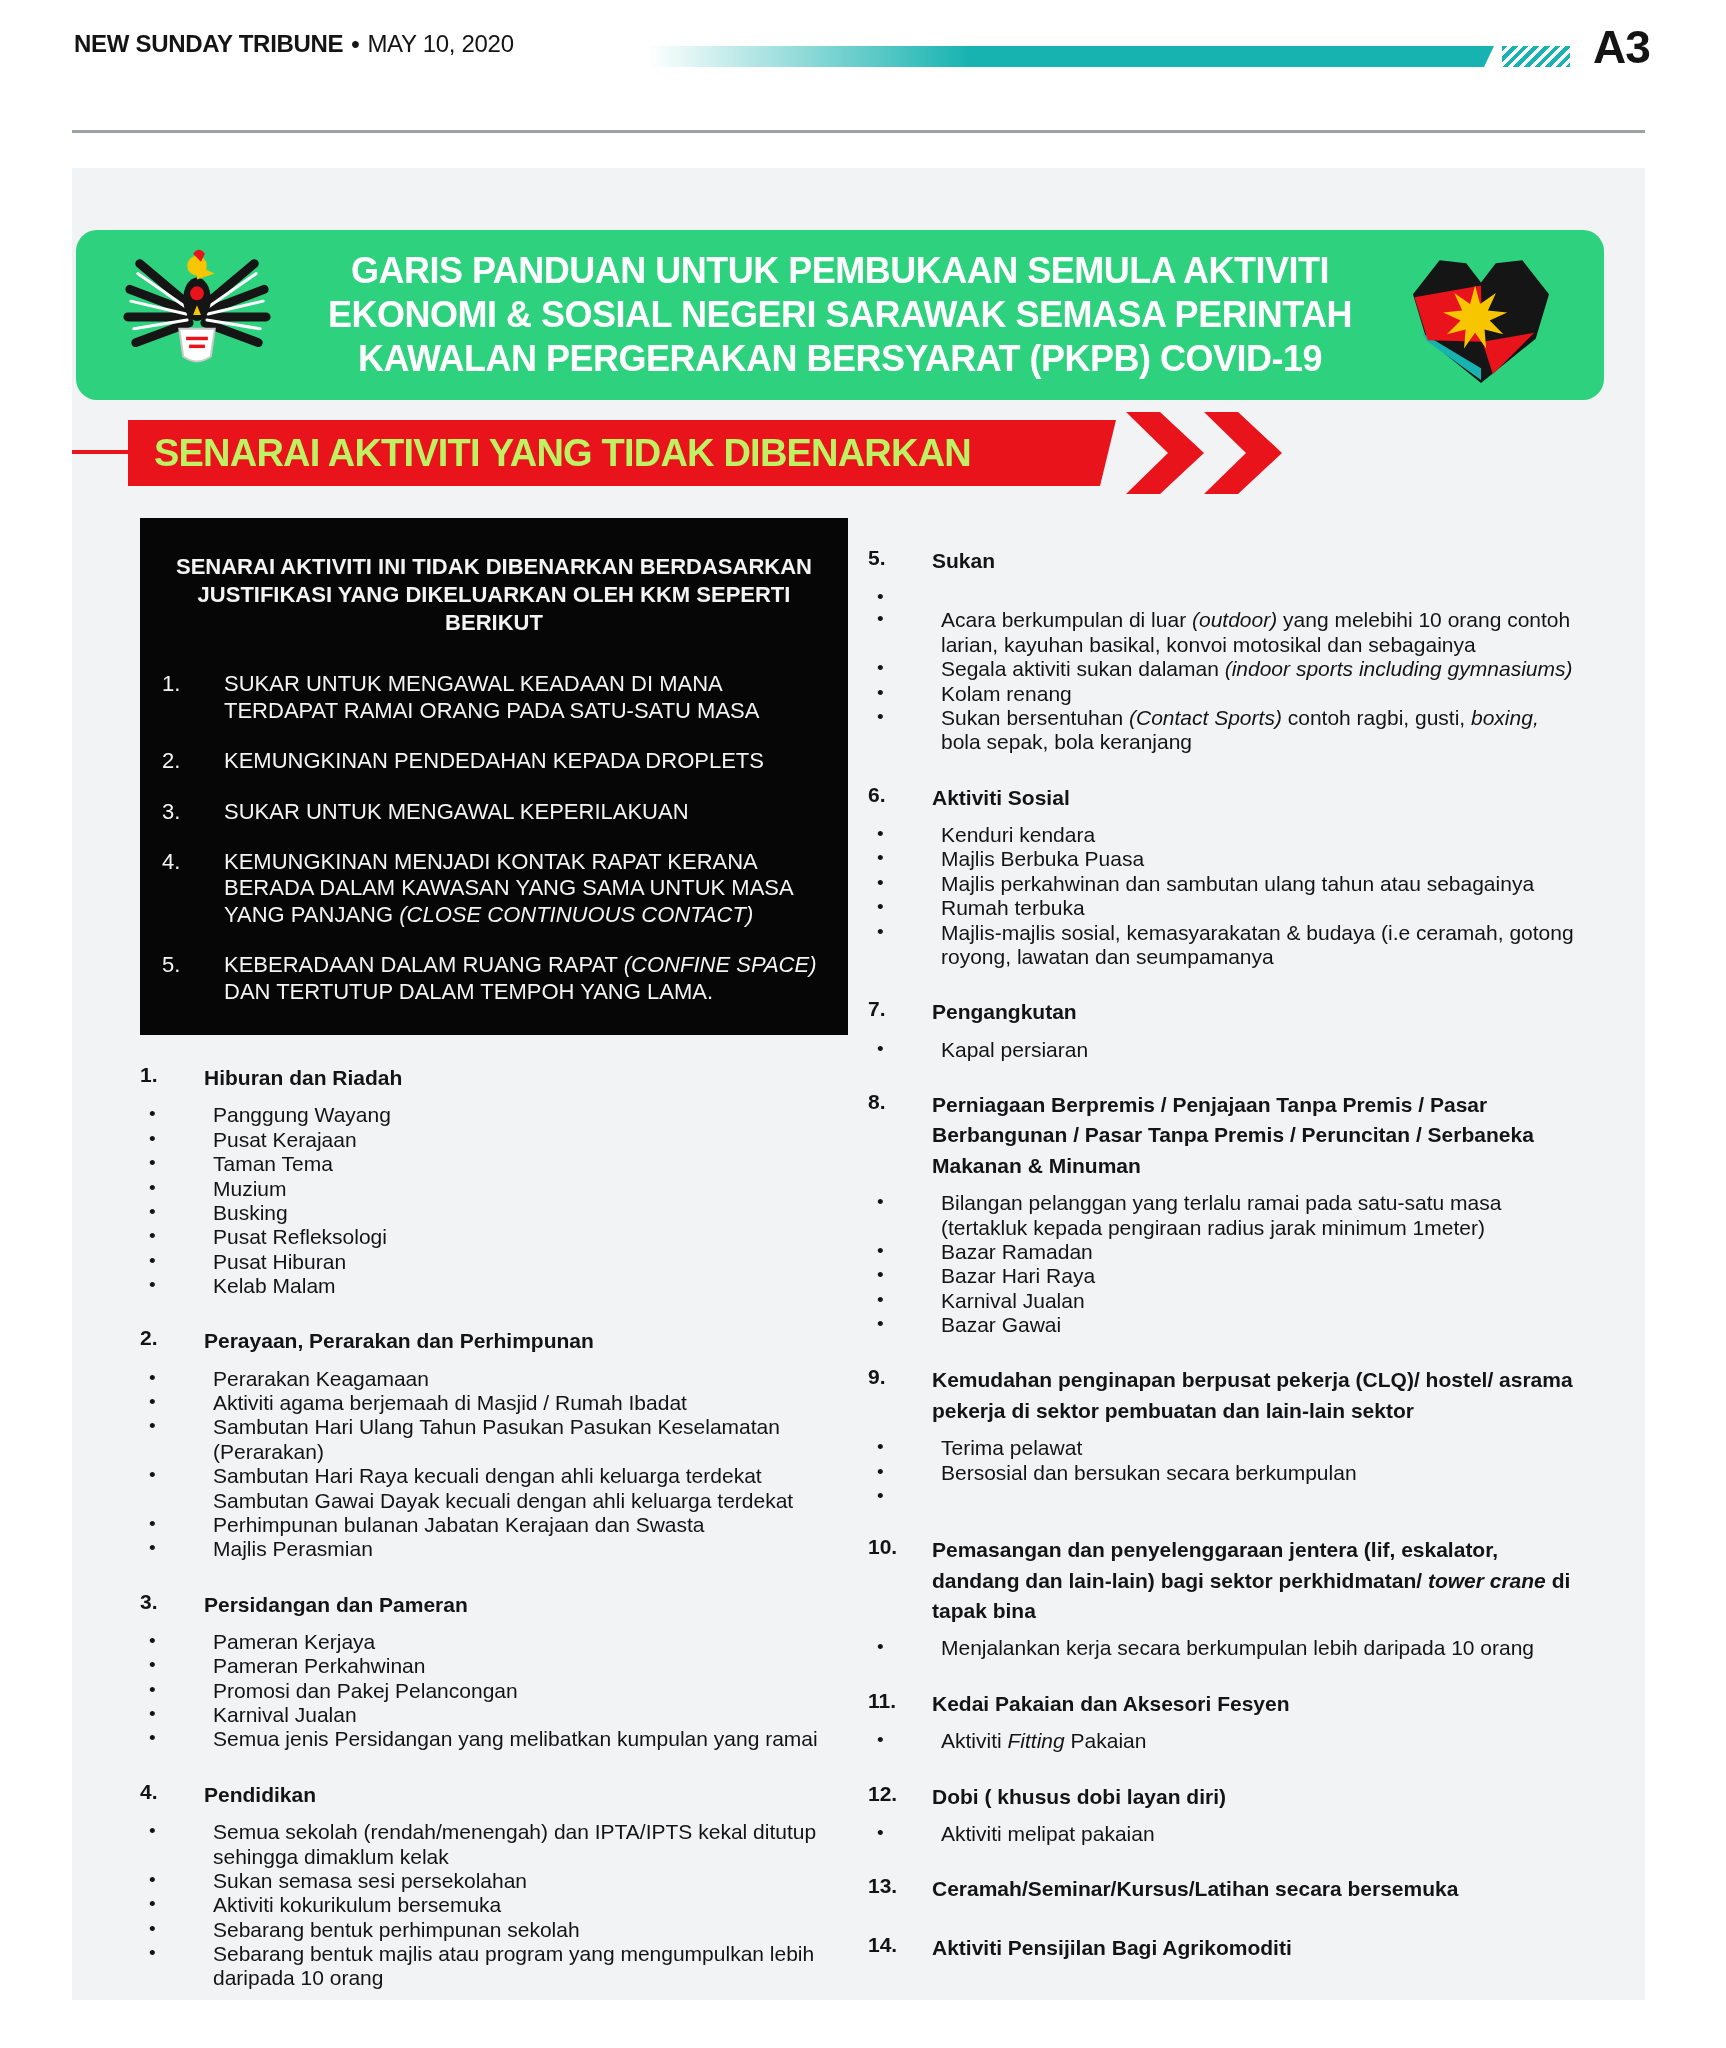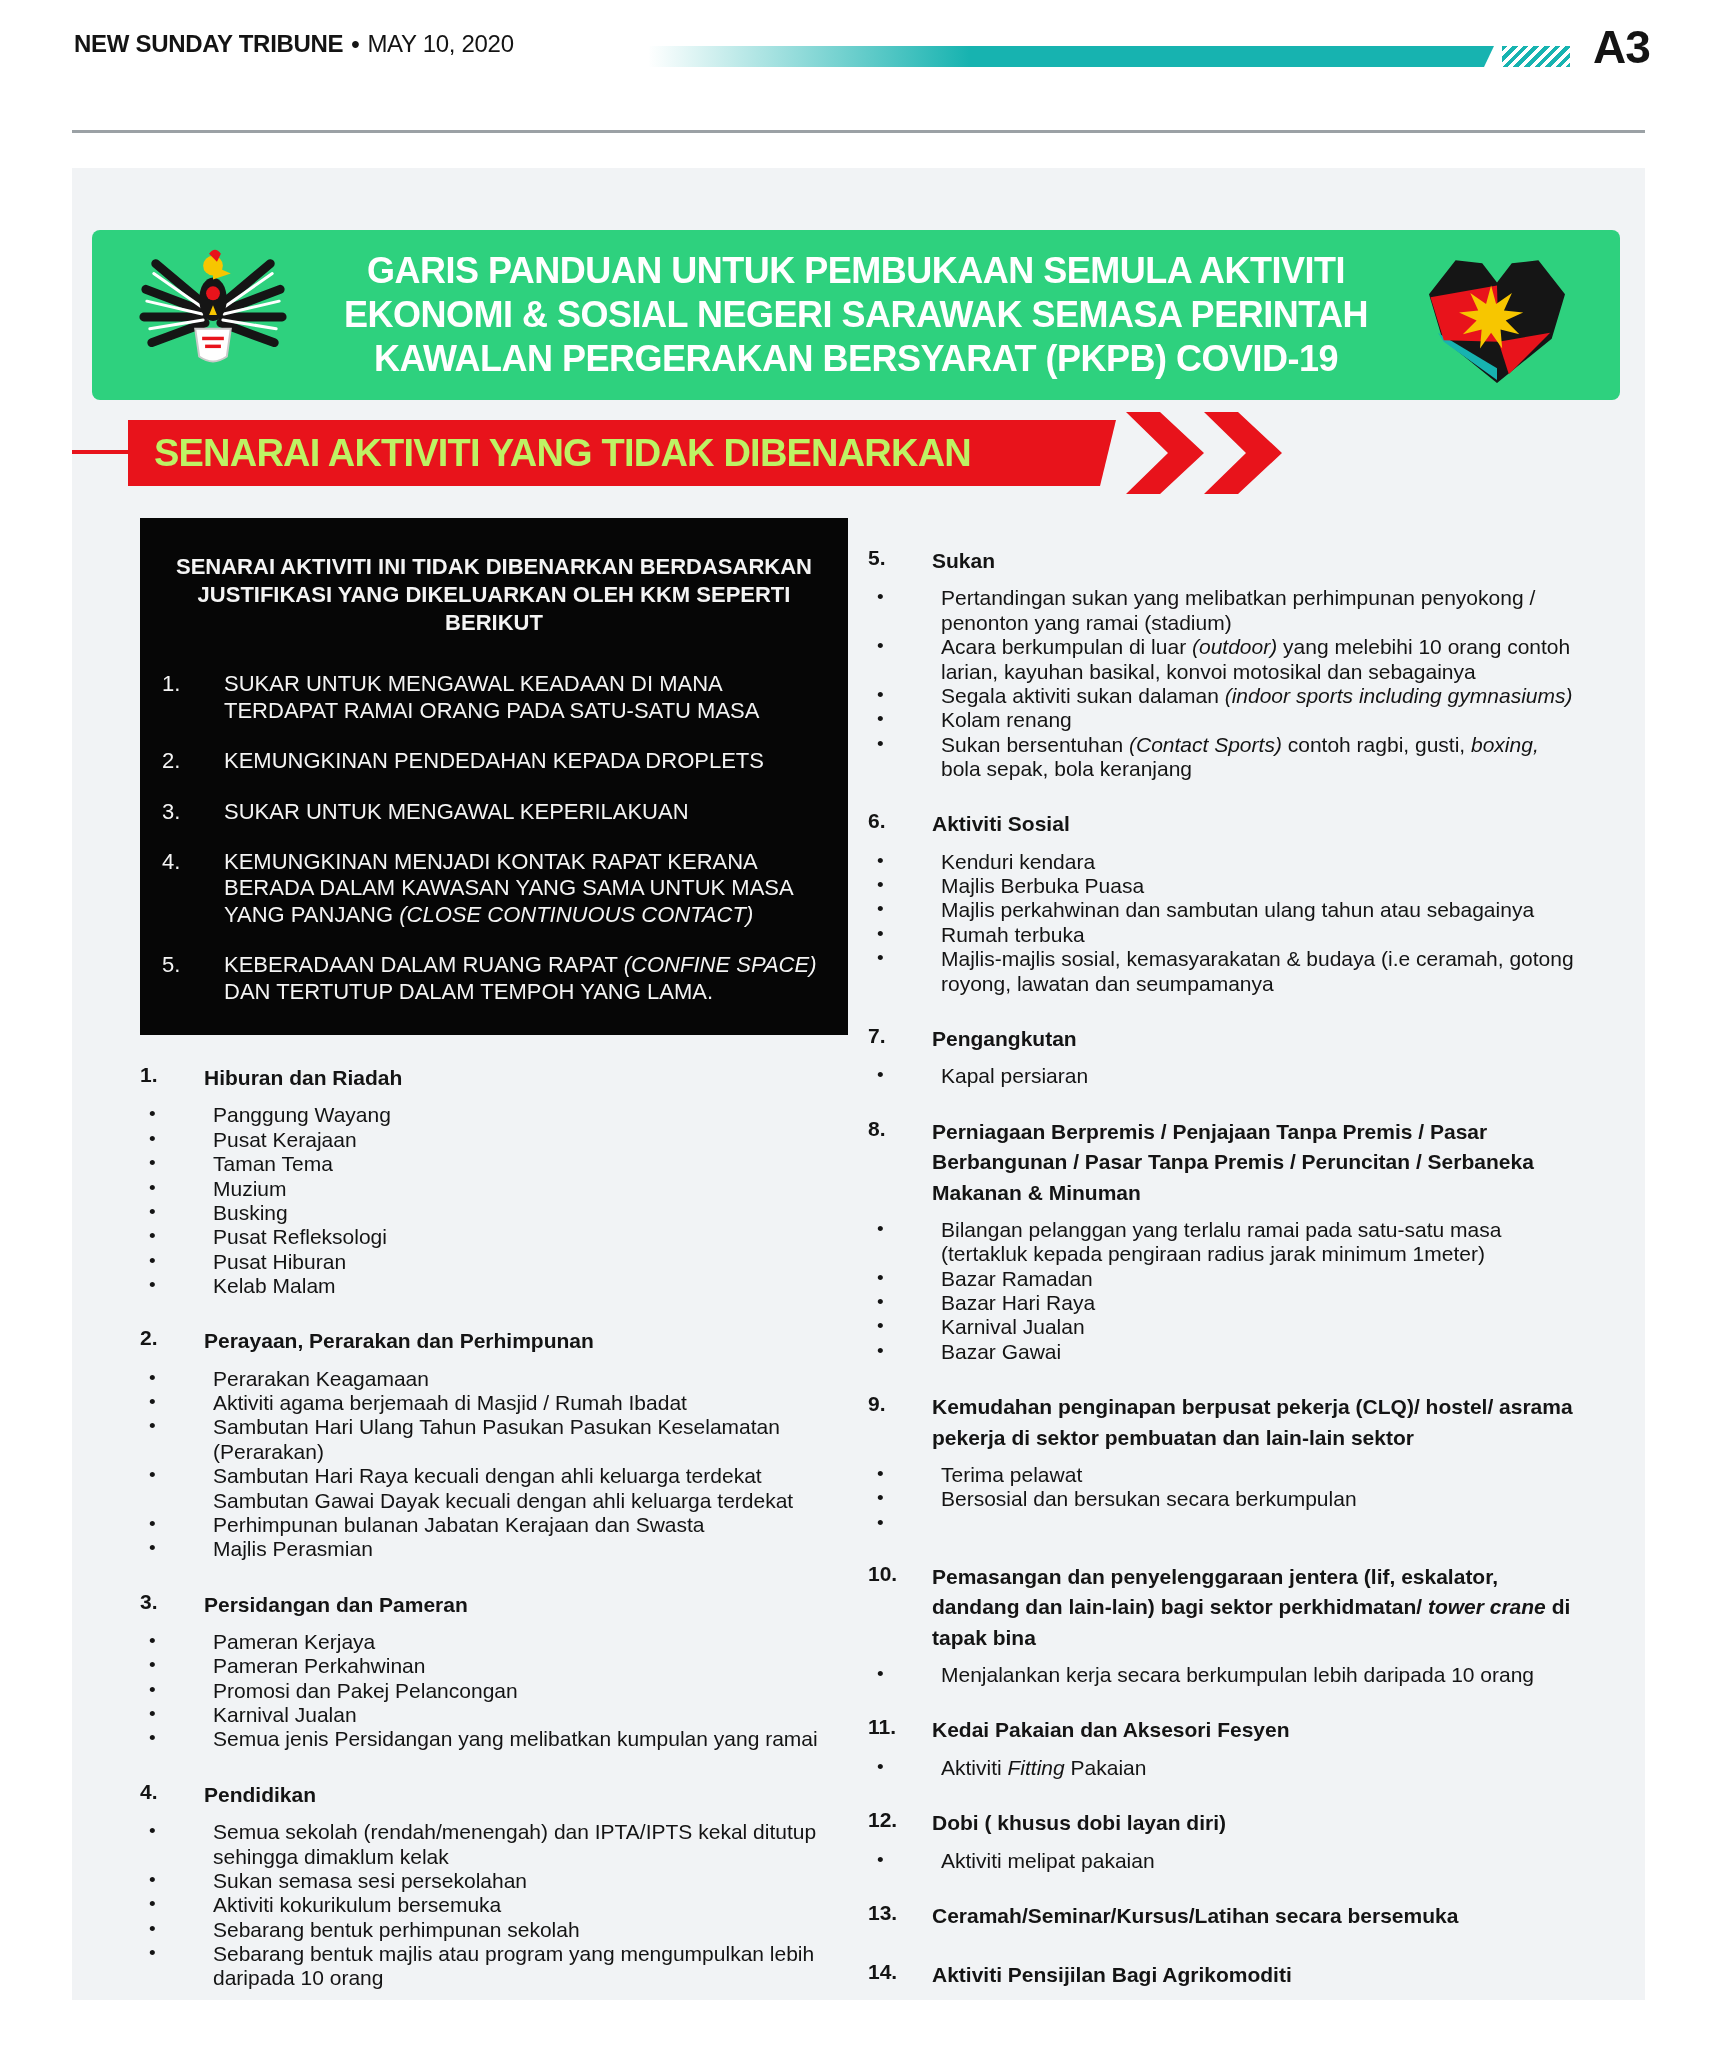--- a/index.html
+++ b/index.html
@@ -20,22 +20,22 @@
   .teal-bar{position:absolute;left:648px;top:46px;width:846px;height:21px;
     background:linear-gradient(90deg, rgba(23,179,176,0) 0%, var(--teal) 38%);
     clip-path:polygon(0 0,100% 0,calc(100% - 10px) 100%,0 100%);}
   .teal-stripes{position:absolute;left:1502px;top:46px;width:68px;height:21px;
     background:repeating-linear-gradient(135deg, var(--teal) 0 4px, transparent 4px 7.5px);}
   .page-num{position:absolute;left:1578px;top:20px;font-size:46px;font-weight:800;letter-spacing:-1px;margin-left:15px;}
   .rule{position:absolute;left:72px;top:130px;width:1573px;height:3px;background:#9ba1a5;}
   .panel{position:absolute;left:72px;top:168px;width:1573px;height:1832px;background:var(--panel);}
 
   
-  .green-banner{position:absolute;left:92px;top:230px;width:1528px;height:170px;
-    background:var(--green);border-radius:8px;}
+  .green-banner{position:absolute;left:76px;top:230px;width:1528px;height:170px;
+    background:var(--green);border-radius:21px;}
   .gb-title{position:absolute;left:225px;right:225px;top:50%;transform:translateY(-50%);
     text-align:center;color:#fff;font-weight:800;font-size:36px;line-height:1.22;letter-spacing:-0.5px;}
   .coat{position:absolute;left:42px;top:6px;width:158px;height:158px;}
   .heart{position:absolute;right:44px;top:20px;width:158px;height:136px;}
 
   
   .red-line{position:absolute;left:72px;top:450px;width:56px;height:4px;background:var(--red);}
   .red-banner{position:absolute;left:128px;top:420px;width:988px;height:66px;background:var(--red);
     clip-path:polygon(0 0,100% 0,calc(100% - 16px) 100%,0 100%);display:flex;align-items:center;}
   .rb-title{color:#bef264;font-weight:800;font-size:38px;letter-spacing:-0.8px;padding-left:26px;white-space:nowrap;}
@@ -292,21 +292,20 @@
 <div class="col col-right">
   <div id="right-sections">
       <div class="section">
         <div class="sec-head">
           <span class="sec-num">5.</span>
           <div class="sec-title"><span>Sukan</span></div>
         </div>
         <div class="bullets">
           <div class="brow">
             <span class="bdot">•</span>
-            <div class="btext"><span>Pertandingan sukan yang melibatkan perhimpunan penyokong / penonton yang ramai (stadium)</span></div>
           </div>
           <div class="brow">
             <span class="bdot">•</span>
             <div class="btext"><span>Acara berkumpulan di luar </span><span class="it">(outdoor)</span><span> yang melebihi 10 orang contoh larian, kayuhan basikal, konvoi motosikal dan sebagainya</span></div>
           </div>
           <div class="brow">
             <span class="bdot">•</span>
             <div class="btext"><span>Segala aktiviti sukan dalaman </span><span class="it">(indoor sports including gymnasiums)</span></div>
           </div>
           <div class="brow">

